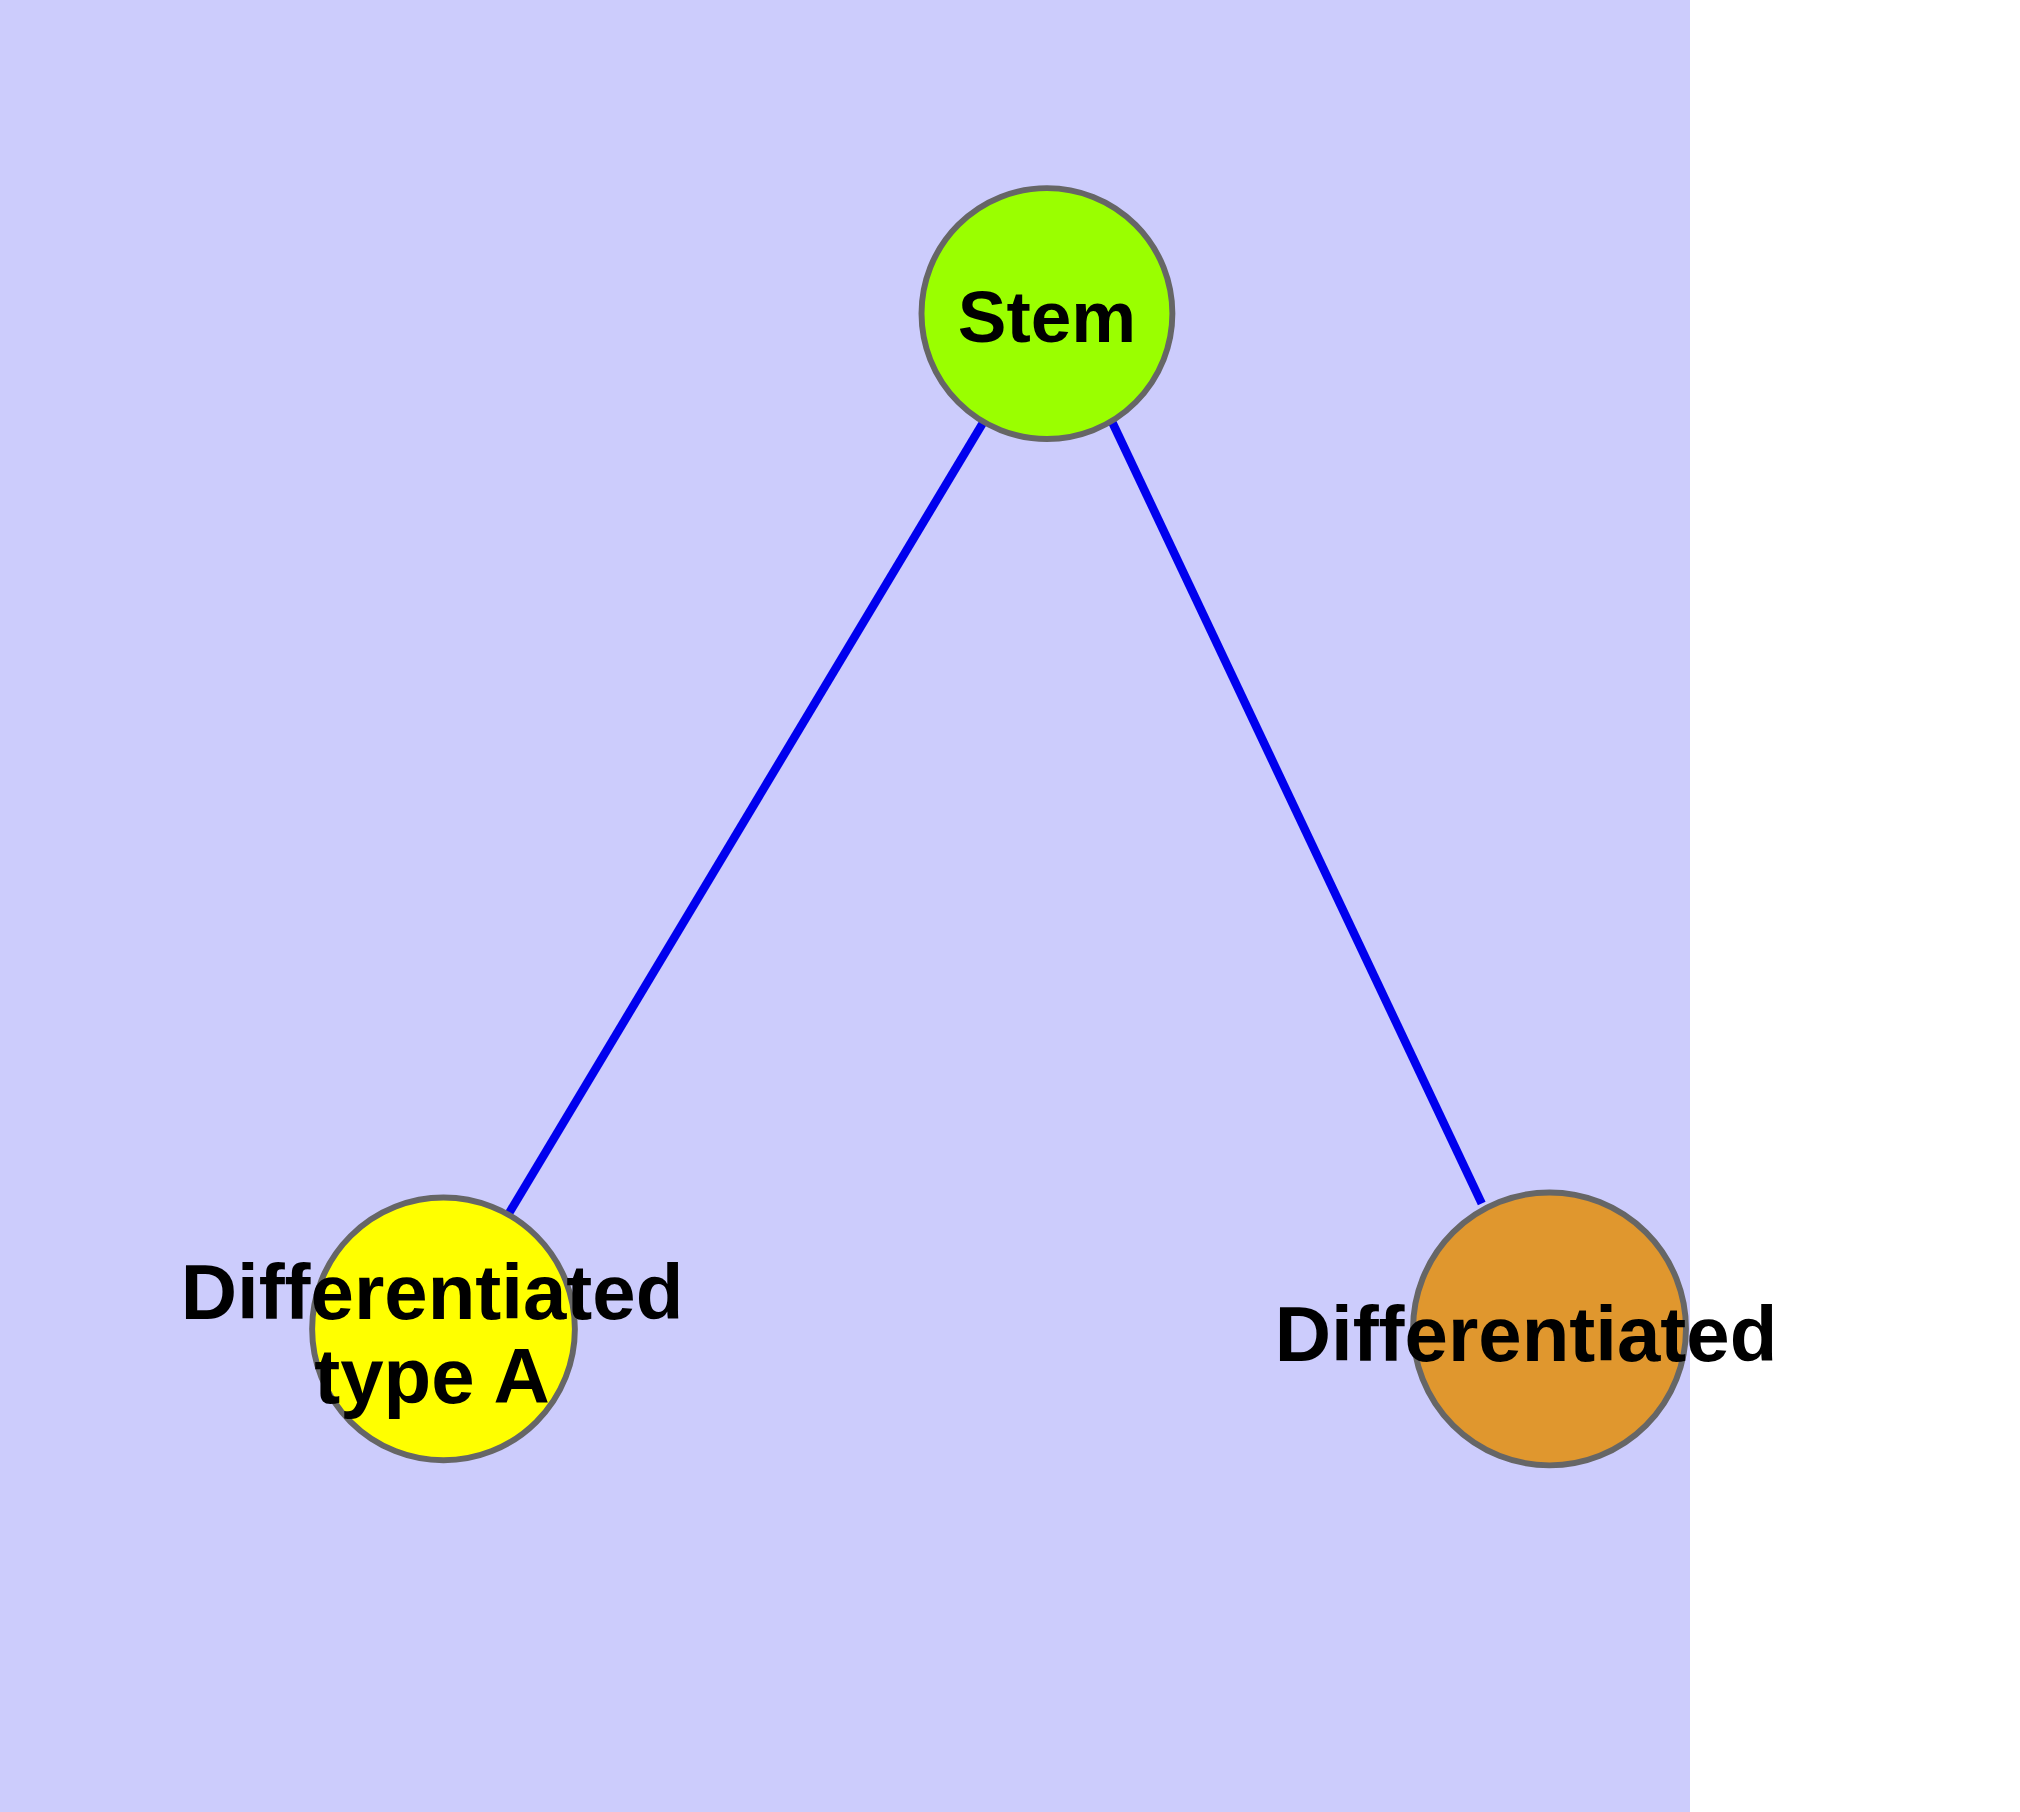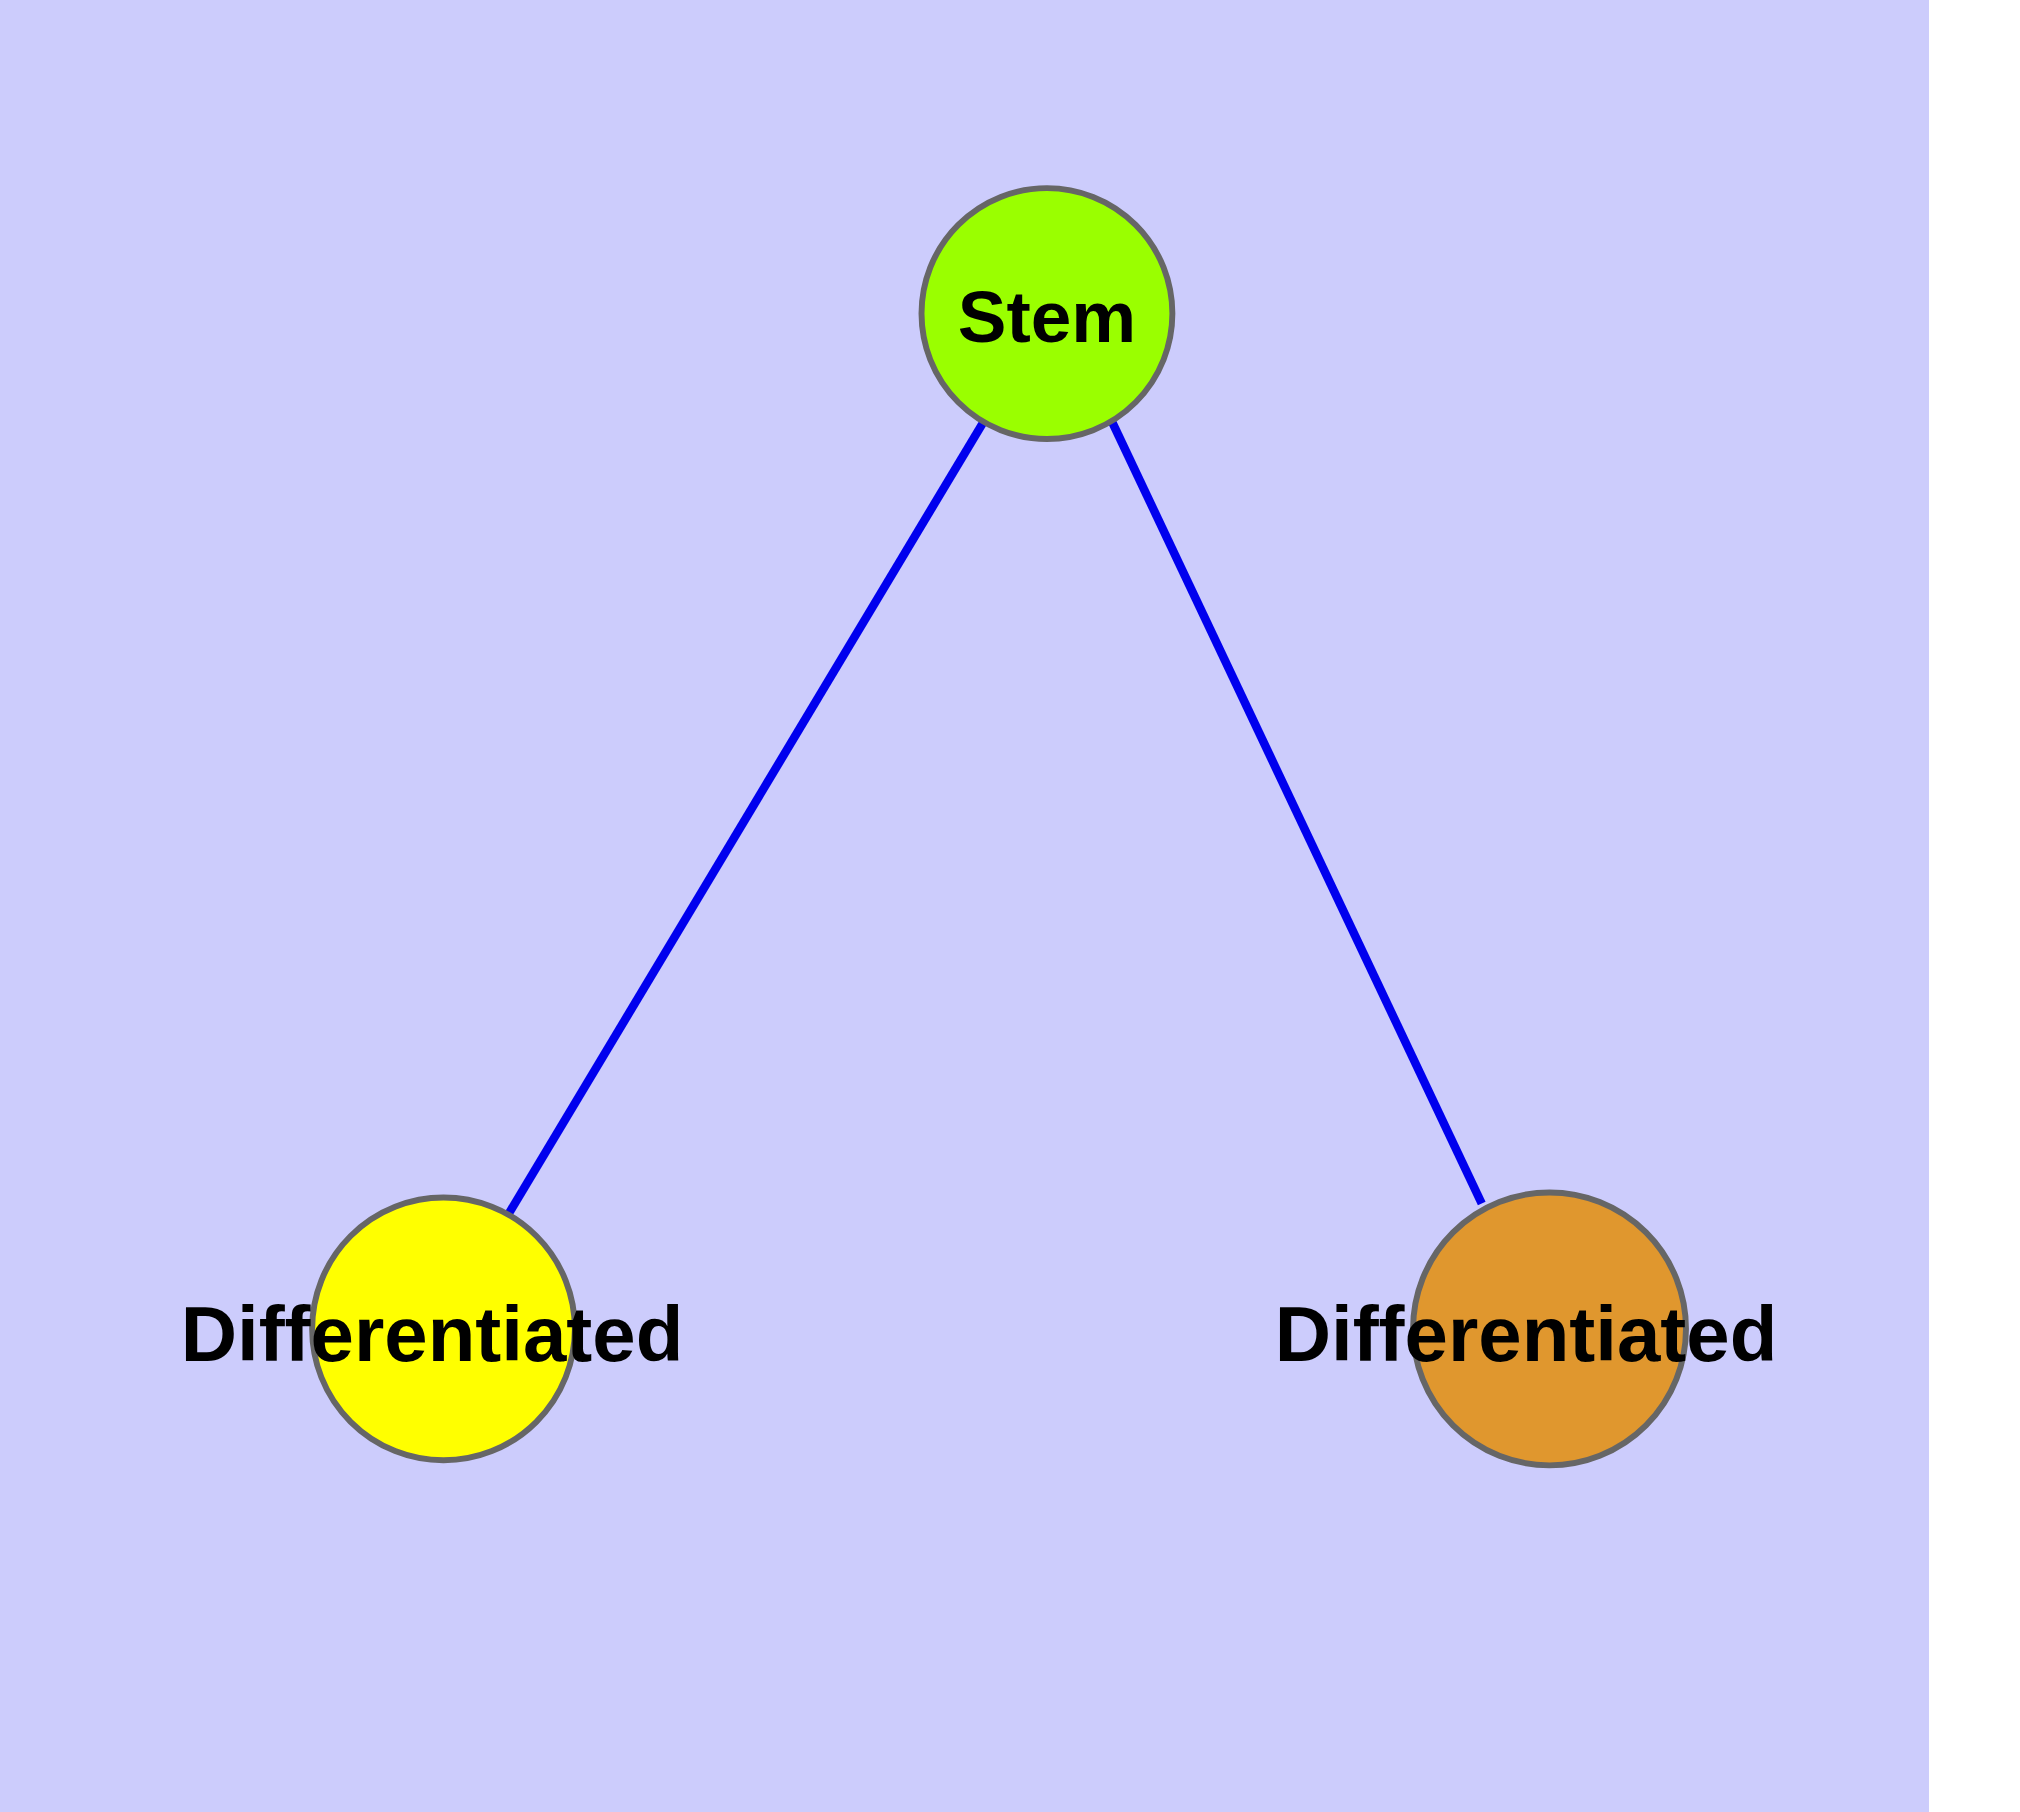--- a/index.html
+++ b/index.html
@@ -42,34 +42,34 @@
   .label-stem {
     font-size: 73px;
   }
   .label-diff {
     font-size: 78px;
   }
 </style>
 </head>
 <body>
 
-<div id="graph-canvas" style="width: 1929px; height: 1812px; background: rgb(204, 204, 252);">
+<div id="graph-canvas" style="width: 1690px; height: 1812px; background: rgb(204, 204, 252);">
 
   <svg id="graph-svg" viewBox="0 0 2384 2138" xmlns="http://www.w3.org/2000/svg" style="width: 2021px; height: 1812px;">
     <g>
       <line x1="1160" y1="498" x2="600" y2="1432" stroke="#0000ee" stroke-width="10" stroke-linecap="butt"></line>
       <line x1="1312" y1="498" x2="1748" y2="1420" stroke="#0000ee" stroke-width="10" stroke-linecap="butt"></line>
     </g>
     <g>
       <circle cx="1235" cy="370" r="148" fill="#9aff00" stroke="#666666" stroke-width="7"></circle>
       <circle cx="523" cy="1568" r="155" fill="#ffff00" stroke="#666666" stroke-width="7"></circle>
       <circle cx="1828" cy="1568" r="161" fill="#e0972e" stroke="#666666" stroke-width="7"></circle>
     </g>
   </svg>
 
   <div class="node-label label-stem" style="left: 1047px; top: 317px; font-size: 73px; color: rgb(0, 0, 0);">Stem</div>
 
-  <div class="node-label label-diff" style="left: 432px; top: 1334px; font-size: 78px; color: rgb(0, 0, 0);"><span>Differentiated</span><br></div>
+  <div class="node-label label-diff" style="left: 432px; top: 1334px; font-size: 78px; color: rgb(0, 0, 0);"><span>Differentiated</span><br><span>type A</span></div>
 
   <div class="node-label label-diff" style="left: 1526px; top: 1334px; font-size: 78px; color: rgb(0, 0, 0);"><span>Differentiated</span><br></div>
 
 </div>
 
 
 </body></html>

